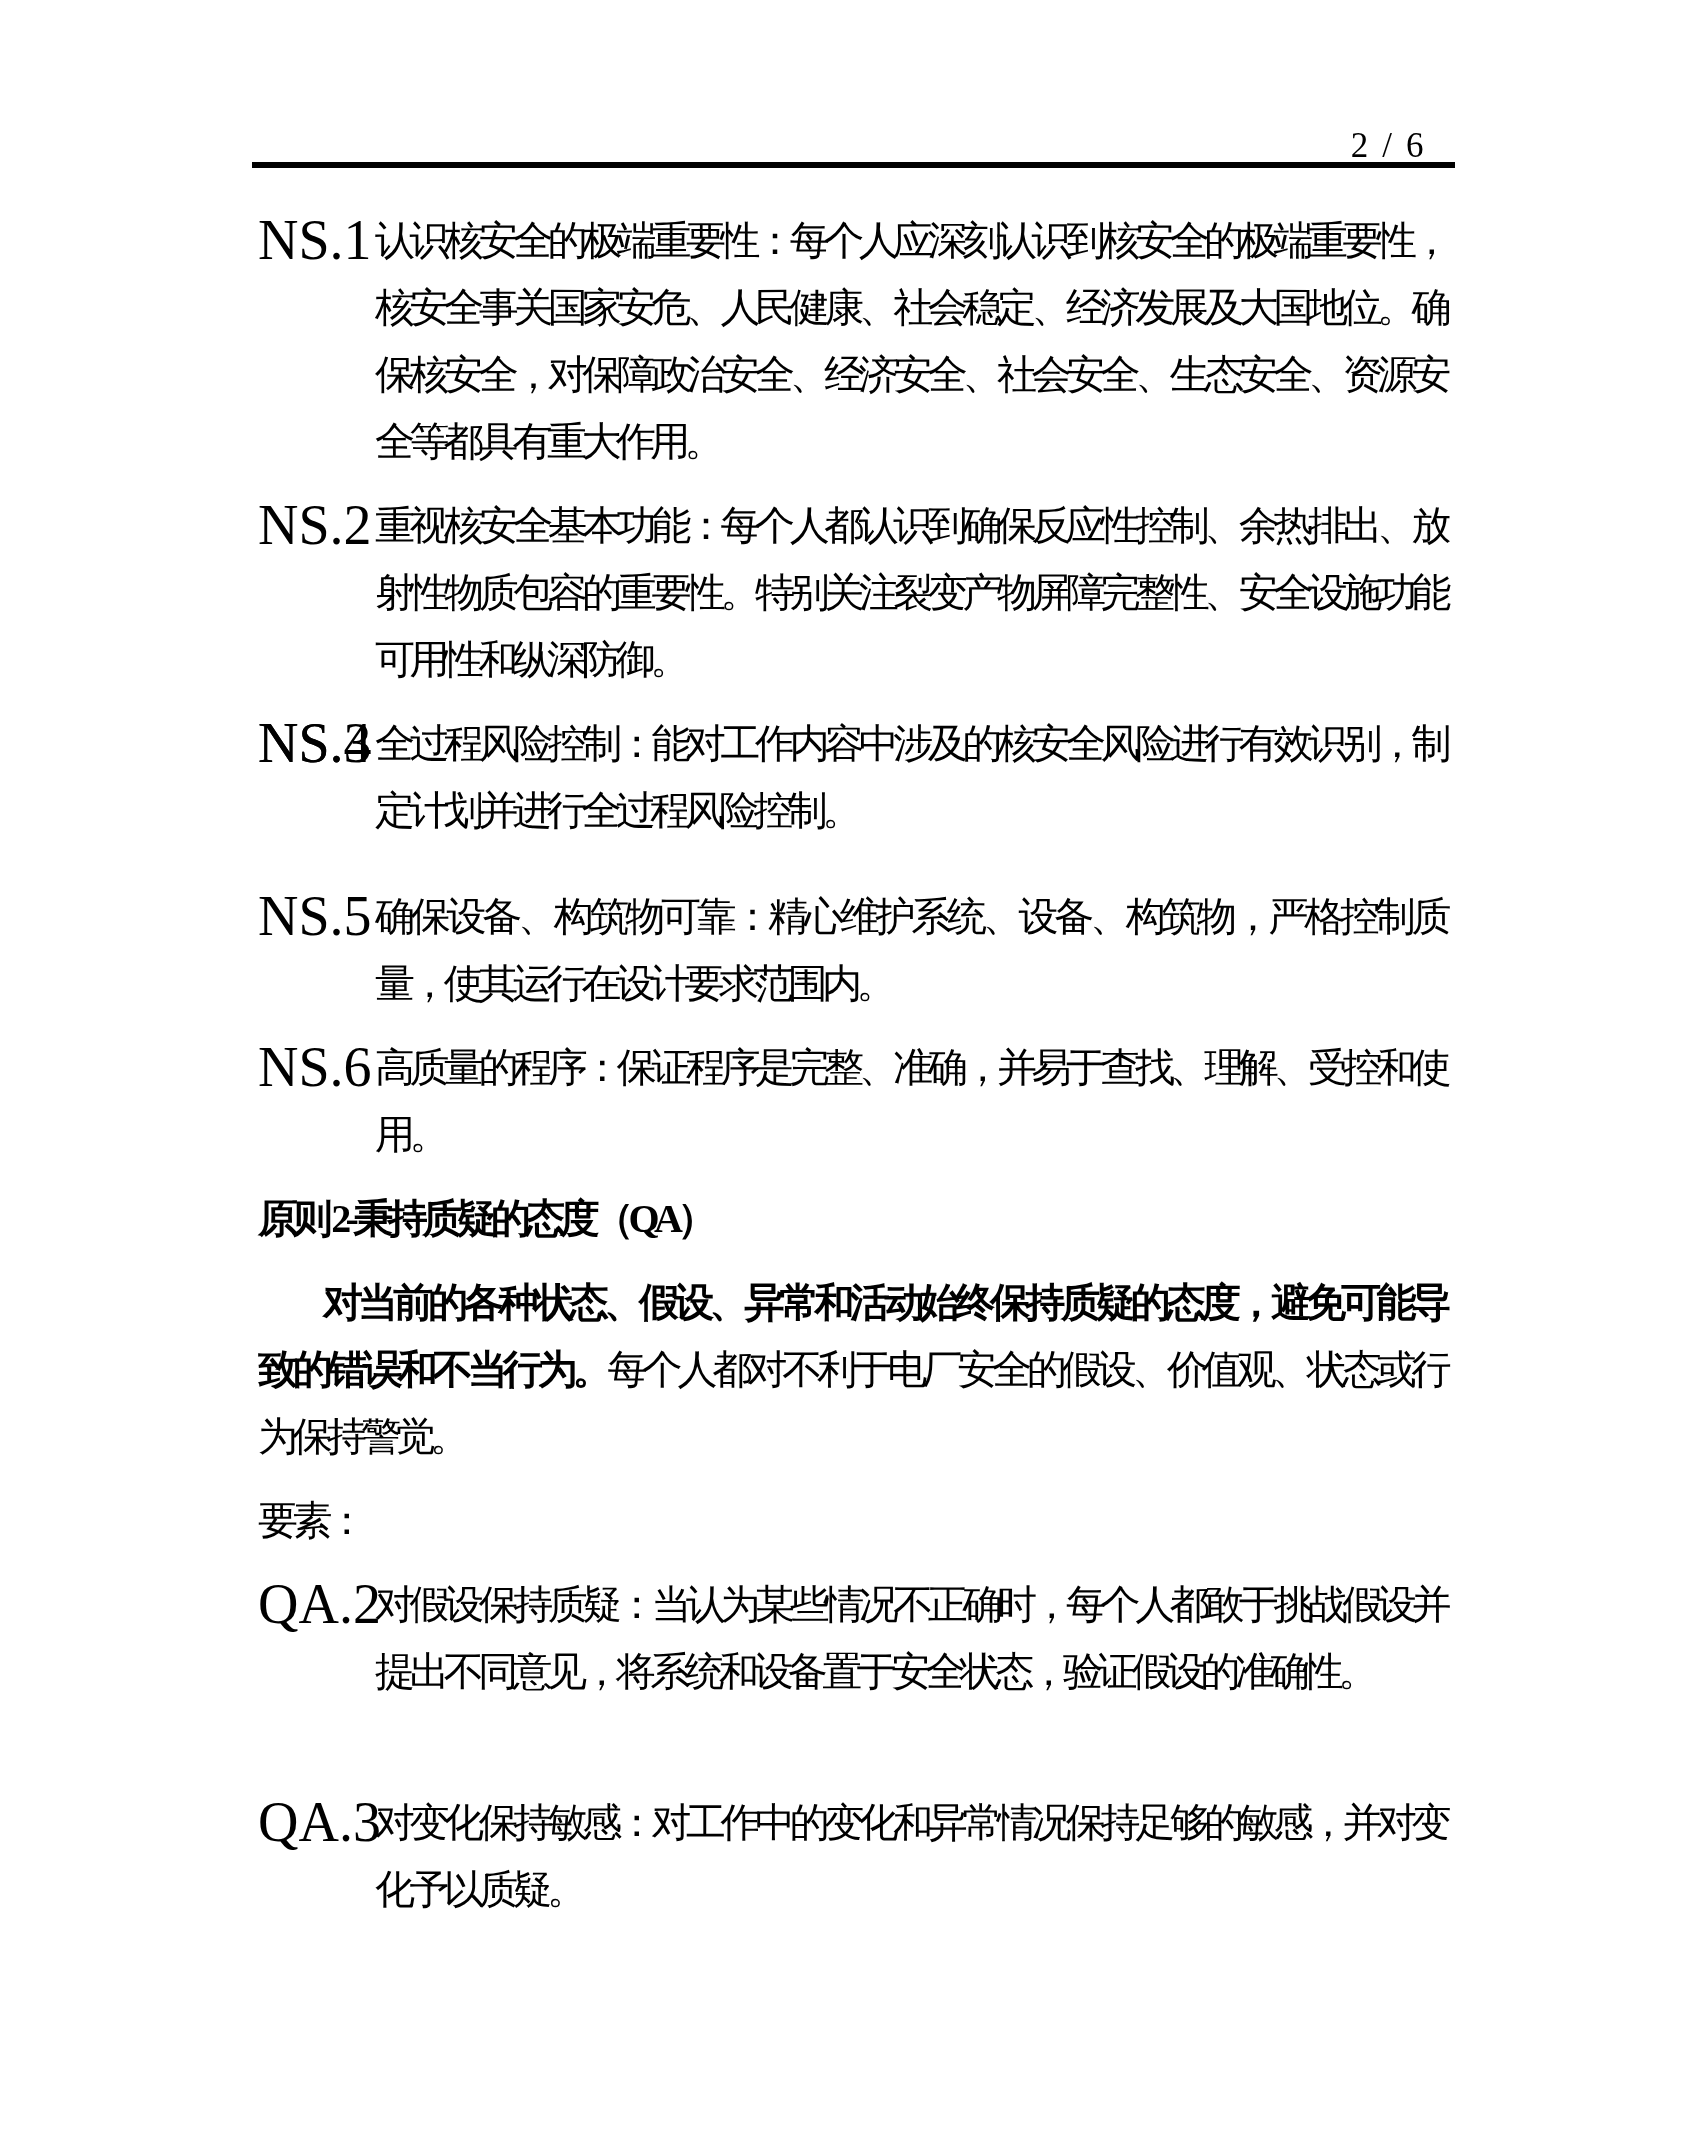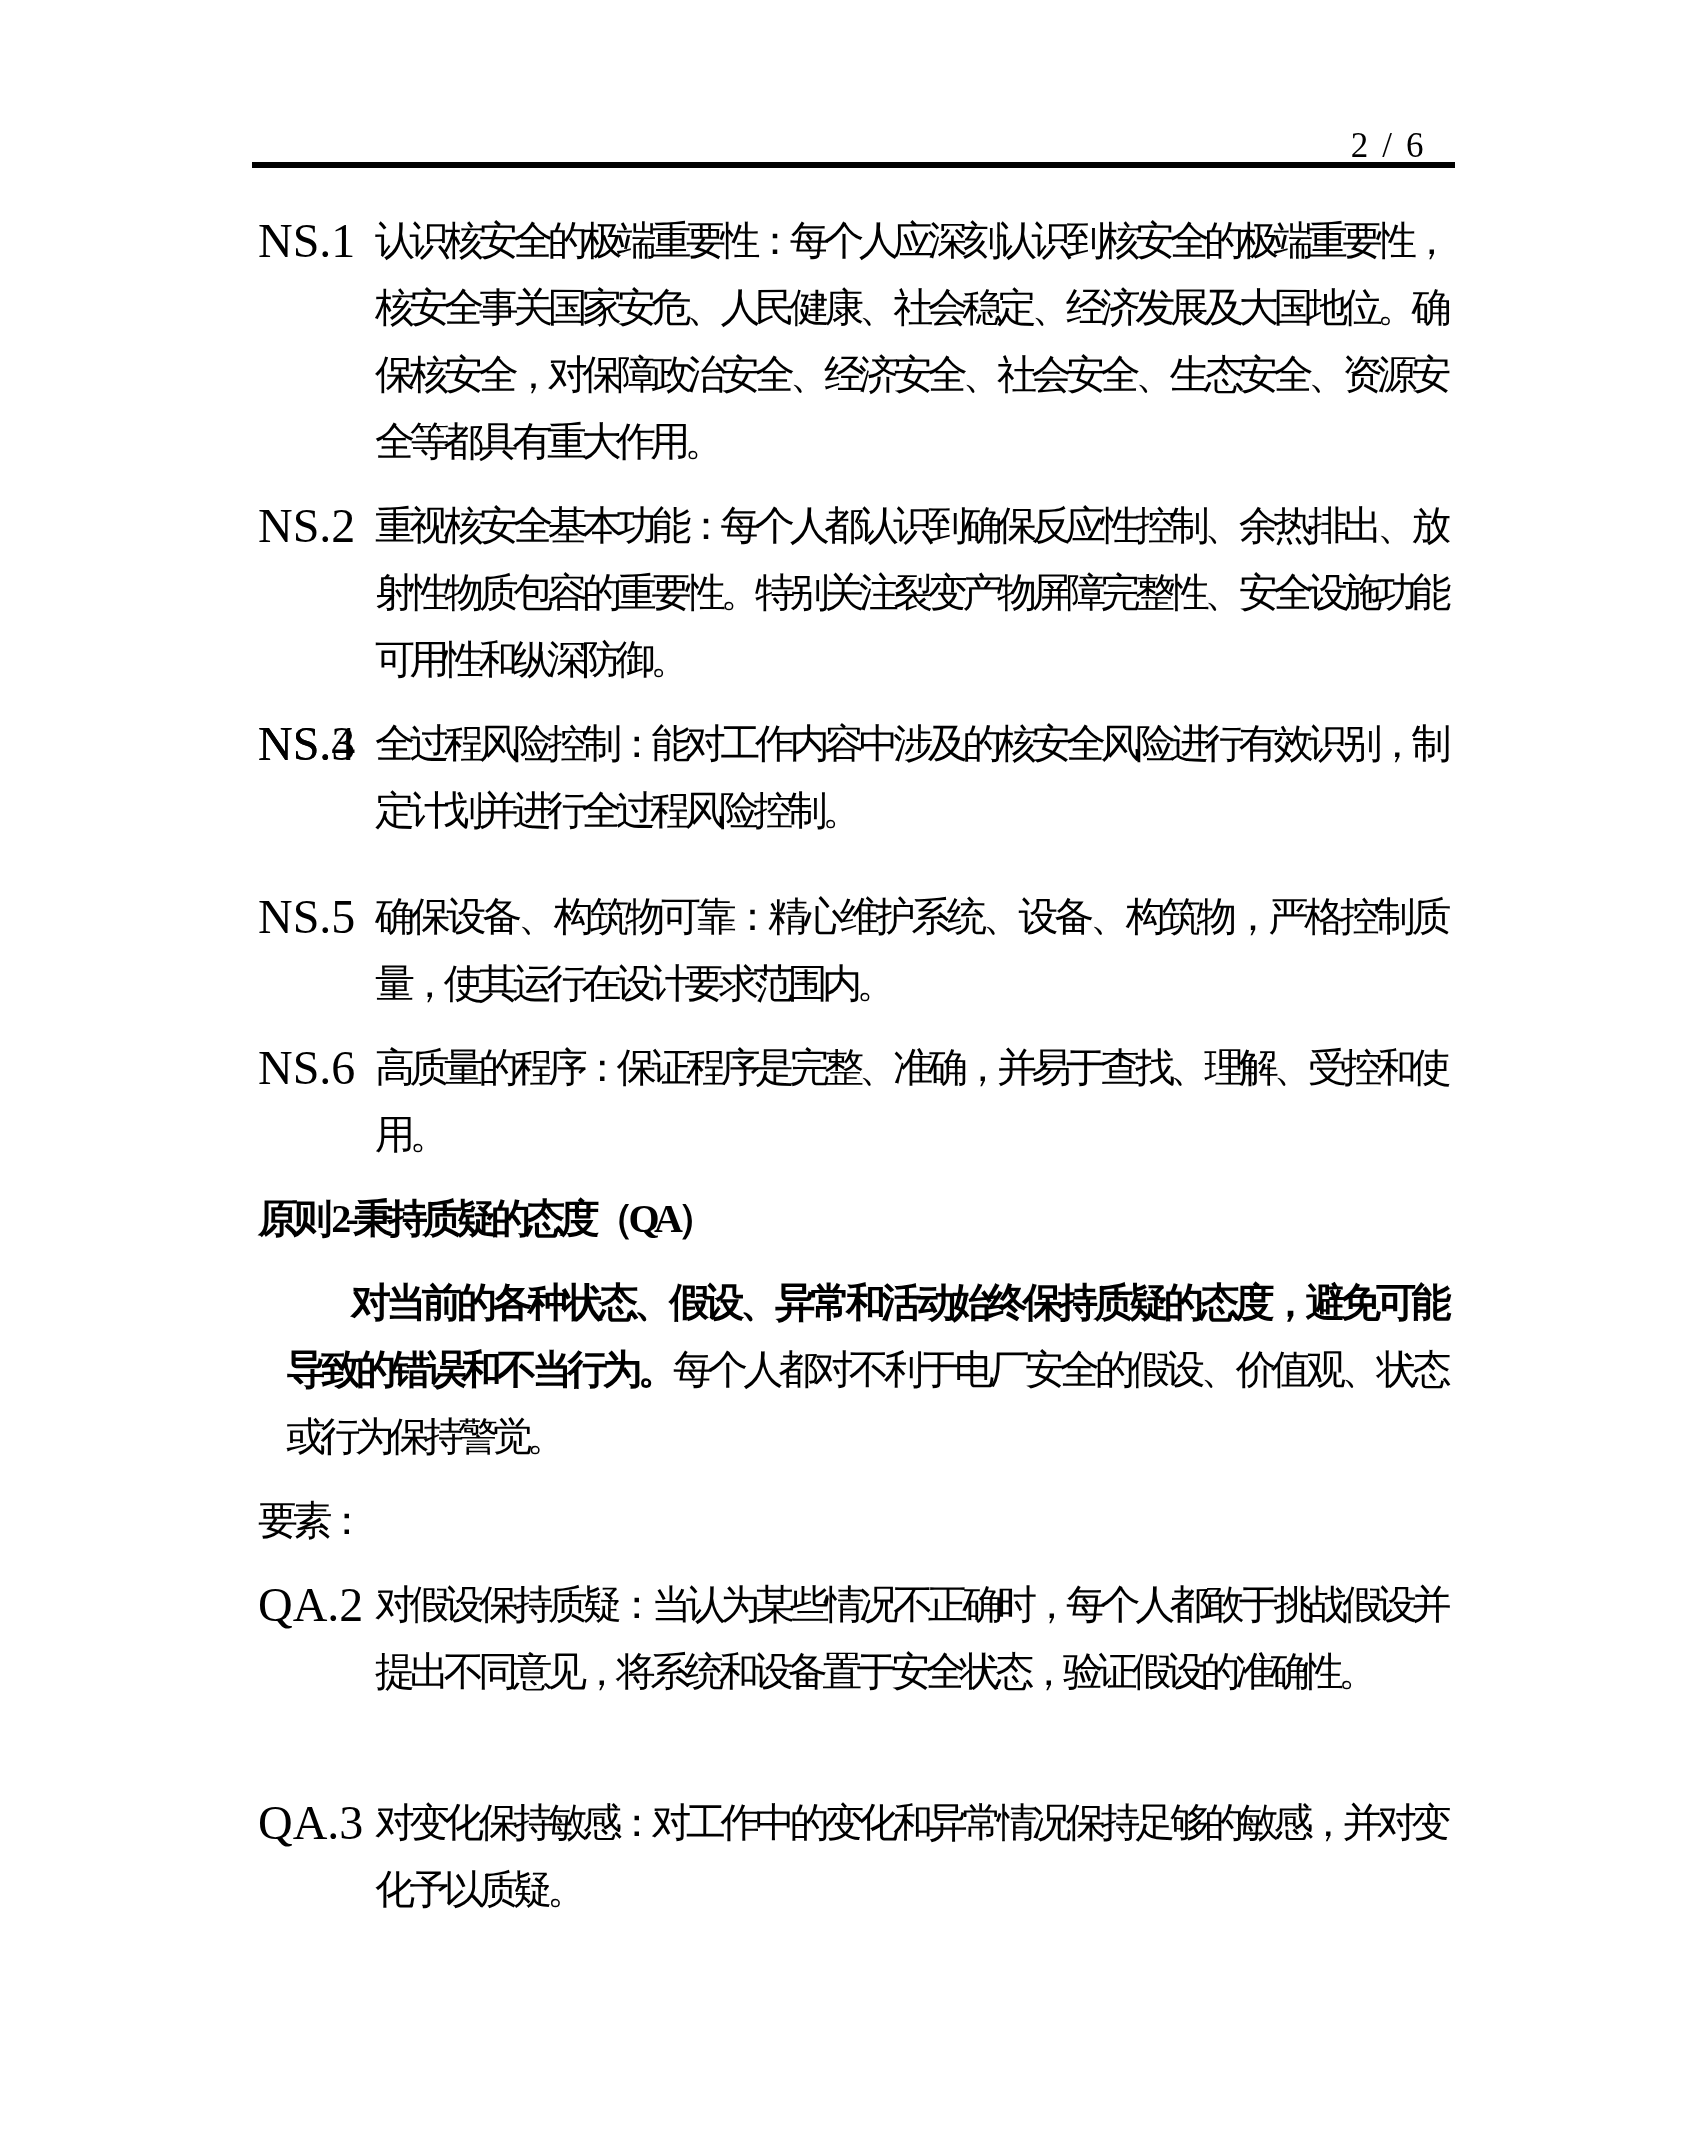--- a/index.html
+++ b/index.html
@@ -47,36 +47,35 @@
   .hang {
     position: relative;
     padding-left: 117px;
     margin-top: 17px;
   }
   .hang .item-label {
     position: absolute;
     left: 0;
     top: 0;
     width: 117px;
-    font-size: 48px;
+    font-size: 56px;
     line-height: 67px;
     letter-spacing: 0;
     text-align: left;
   }
   .first-item { margin-top: 0; }
   .gap-med { margin-top: 39px; }
   .gap-large { margin-top: 84px; }
   .heading {
     font-weight: bold;
     margin-top: 17px;
   }
   .lead {
     margin-top: 17px;
     text-indent: 65px;
-    margin-left: 28px;
   }
   .lead .lead-bold { font-weight: bold; }
   .elements { margin-top: 17px; }
 </style>
 </head>
 <body>
 
 <div class="page">
 
   <div class="page-number">2 / 6</div>

